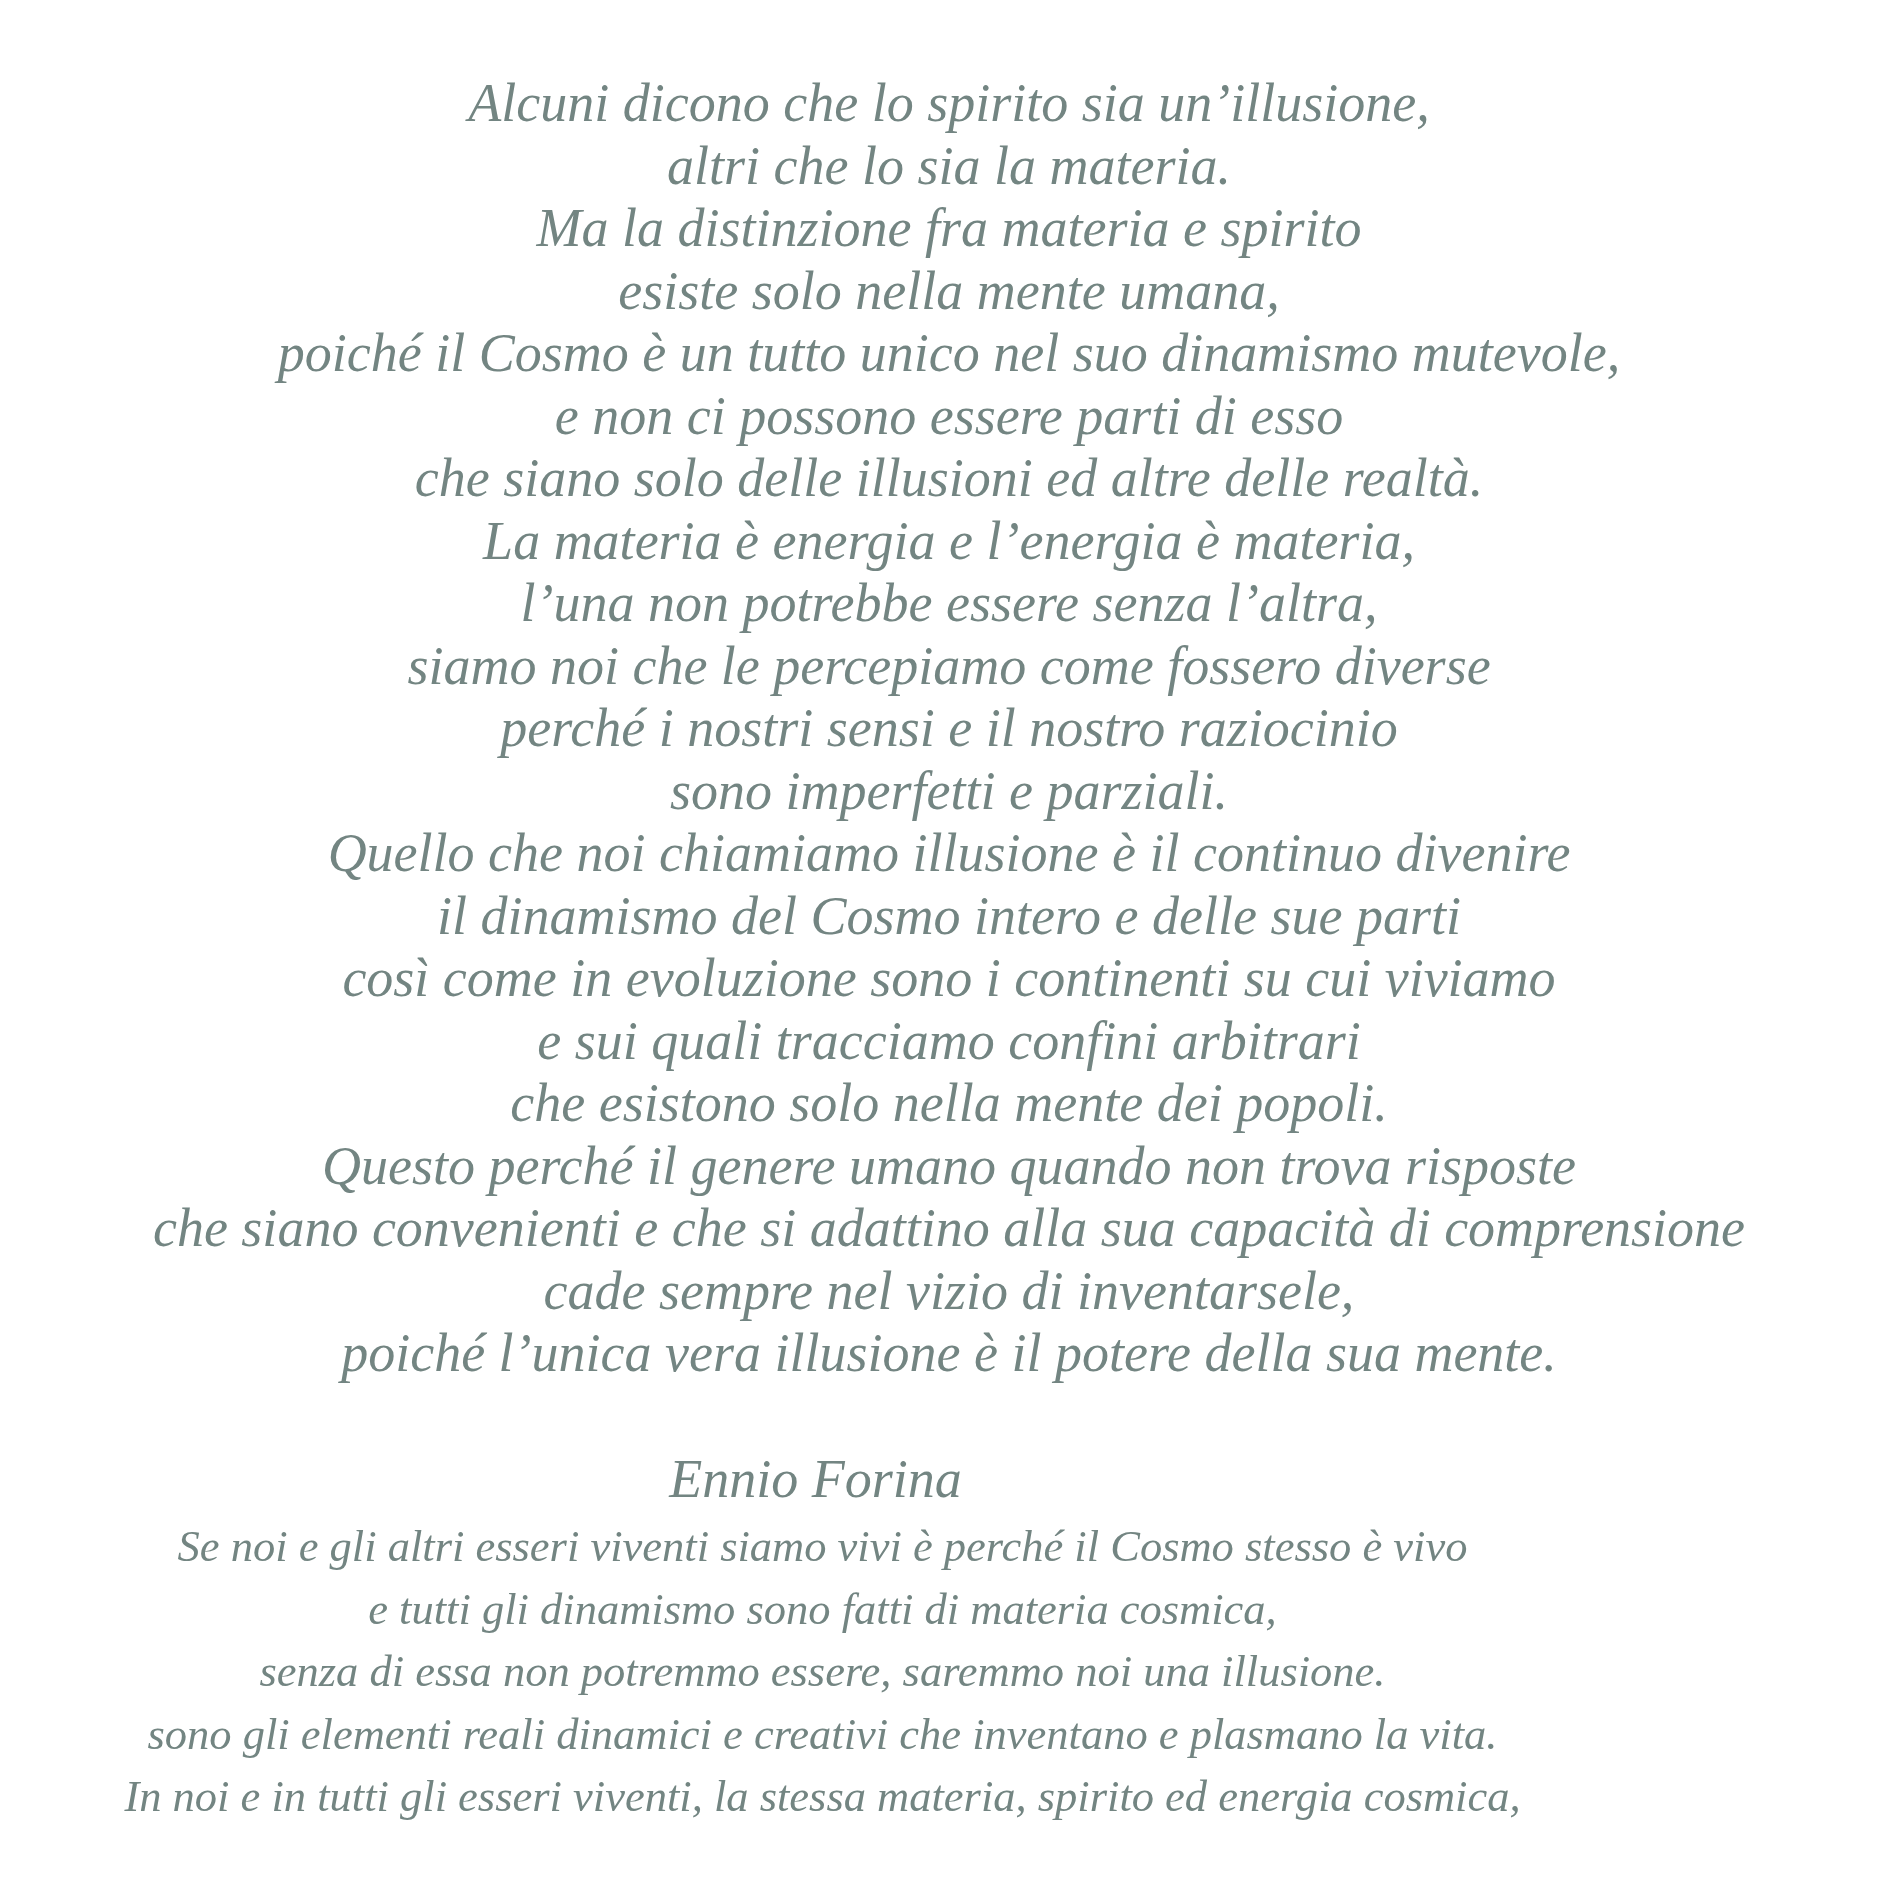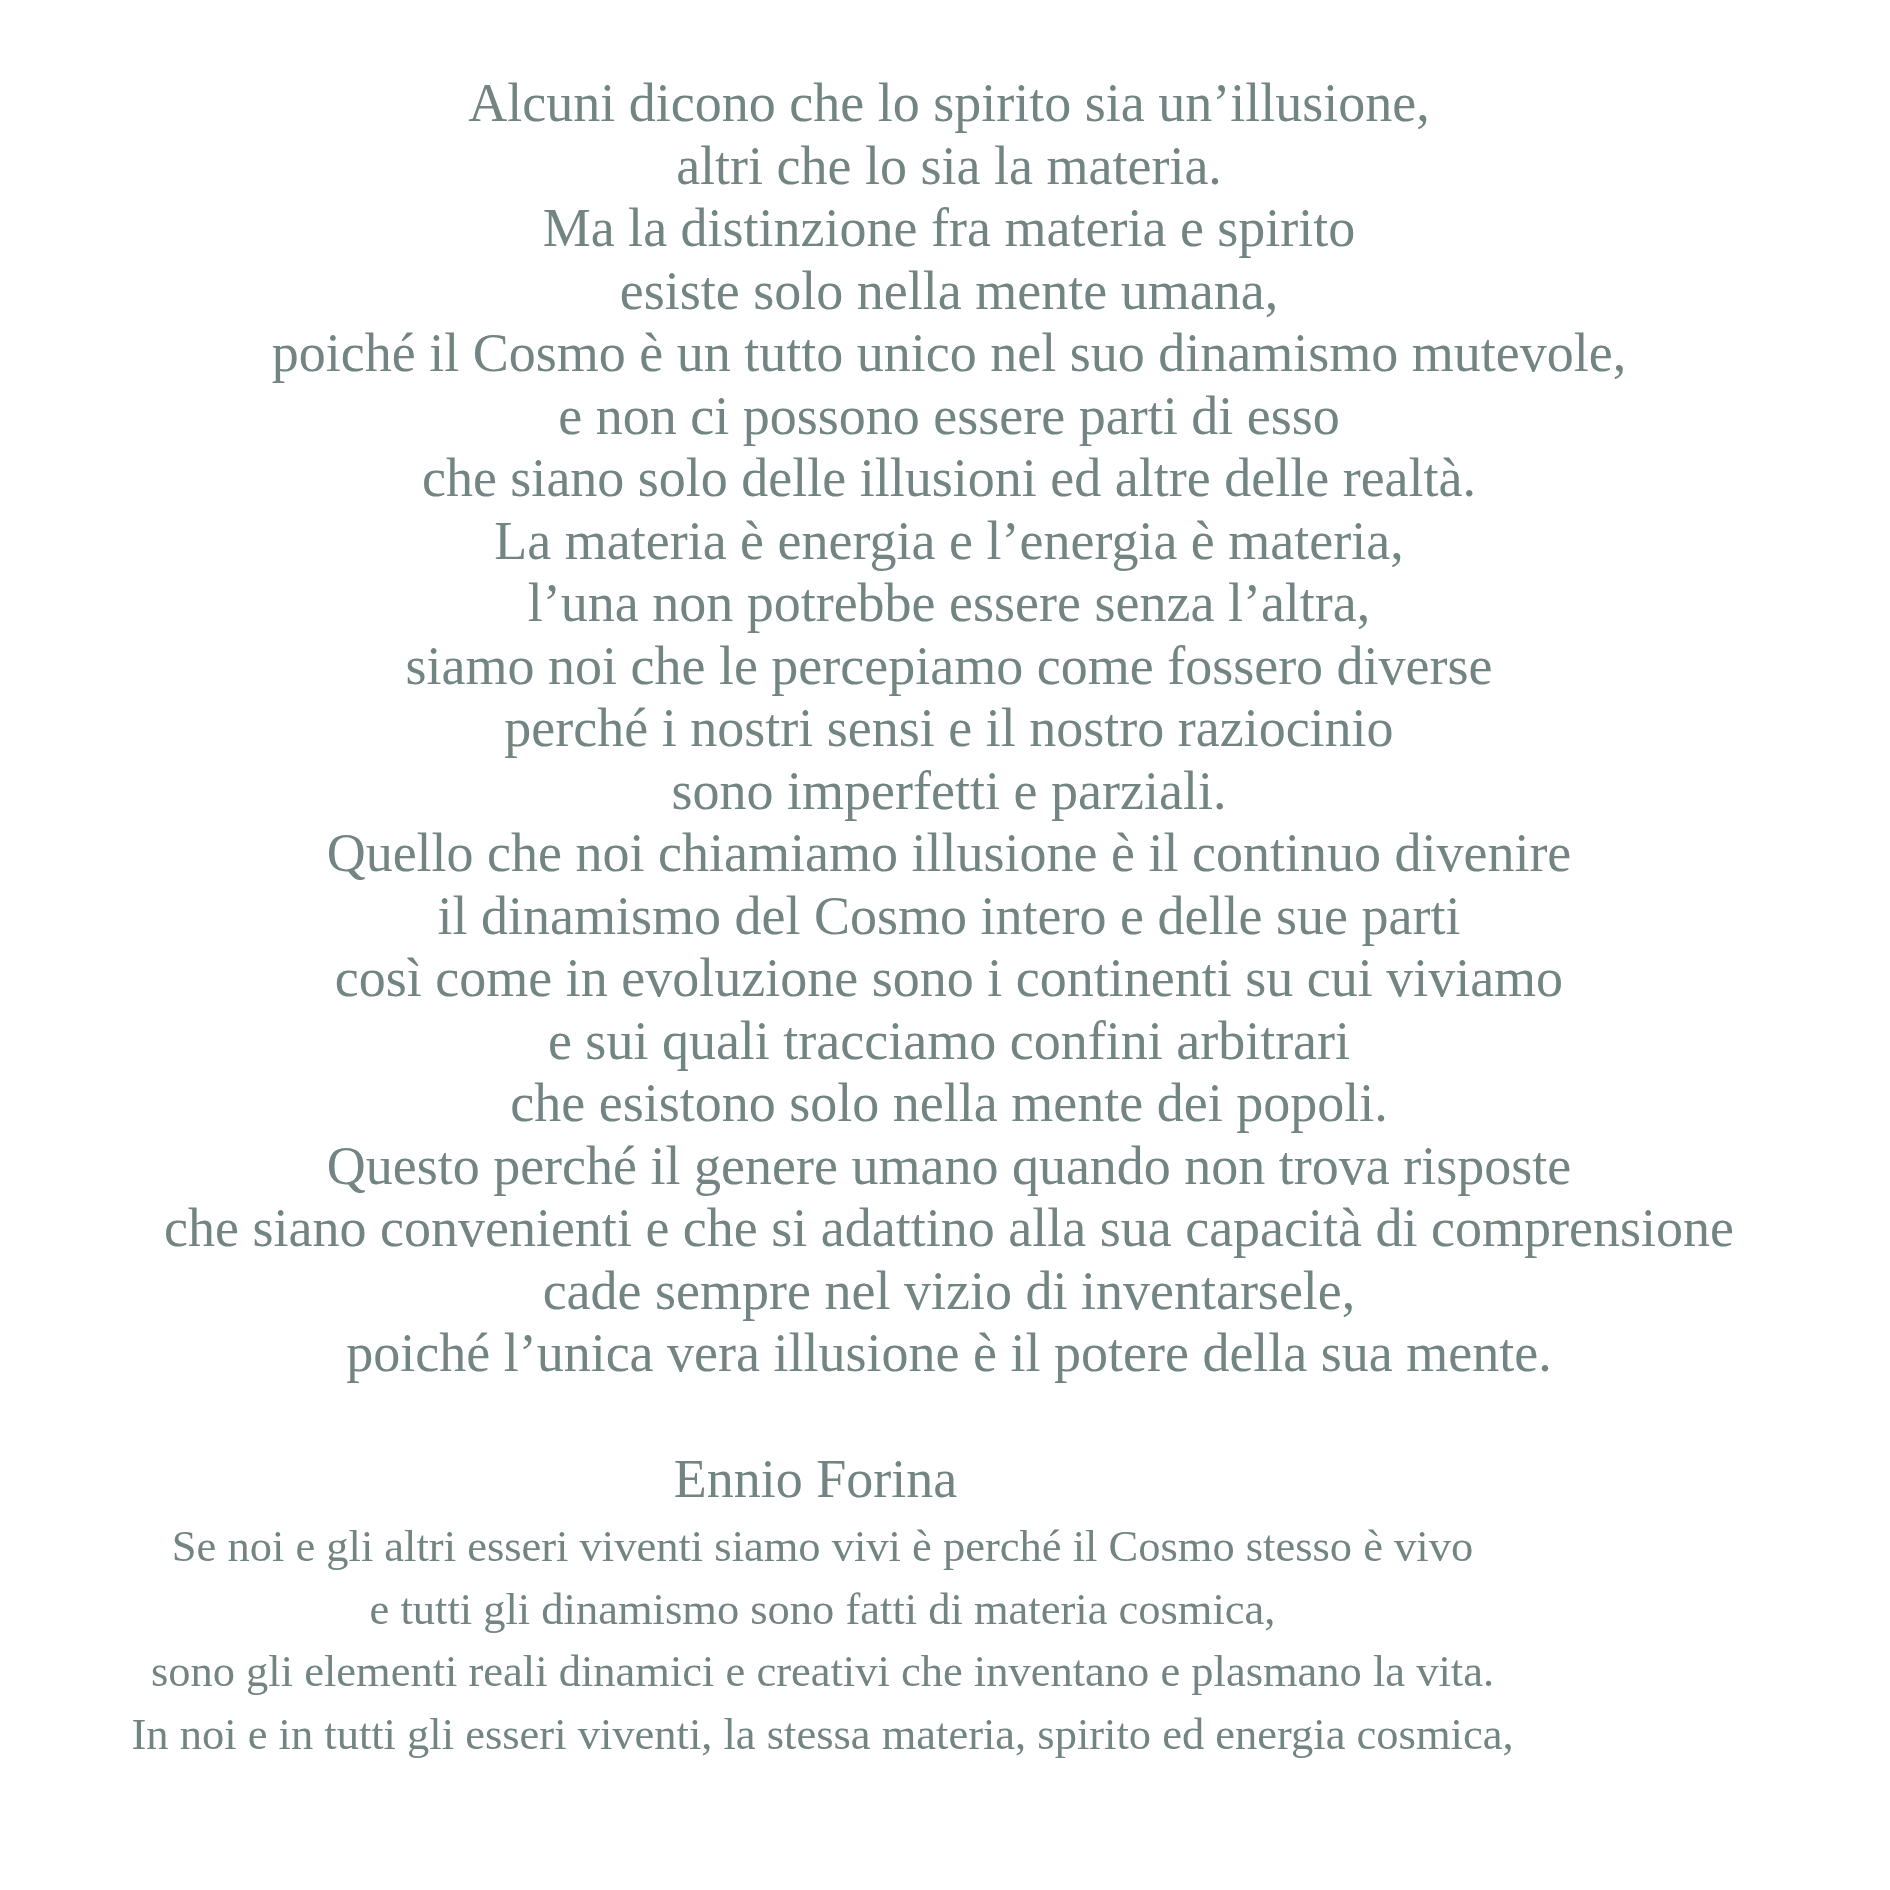--- a/index.html
+++ b/index.html
@@ -1,20 +1,21 @@
 <!DOCTYPE html>
 <html><head>
 <meta charset="utf-8">
 <style>
   html, body { margin: 0; padding: 0; background: #ffffff; }
   body { width: 1890px; height: 1890px; position: relative; overflow: hidden; }
   .page {
     position: absolute; left: 0; top: 0; width: 1620px; height: 1890px;
     color: #738582;
     font-family: "Liberation Serif", "DejaVu Serif", serif;
+    font-style: italic;
     text-align: center;
   }
   .poem {
     position: absolute; left: 0; right: 0; top: 72px;
     margin: 0 auto; width: 1890px;
     font-size: 54px; line-height: 62.5px;
     padding-left: 4px;
   }
   .poem .line, .footer .line { display: block; white-space: nowrap; }
   .signature {
@@ -54,16 +55,17 @@
     <span class="line">che siano convenienti e che si adattino alla sua capacità di comprensione</span>
     <span class="line">cade sempre nel vizio di inventarsele,</span>
     <span class="line">poiché l’unica vera illusione è il potere della sua mente.</span>
   </div>
 
   <div class="signature">Ennio Forina</div>
 
   <div class="footer">
     <span class="line">Se noi e gli altri esseri viventi siamo vivi è perché il Cosmo stesso è vivo</span>
     <span class="line">e tutti gli dinamismo sono fatti di materia cosmica,</span>
+    <span class="line">senza di essa non potremmo essere, saremmo noi una illusione.</span>
     <span class="line">sono gli elementi reali dinamici e creativi che inventano e plasmano la vita.</span>
     <span class="line">In noi e in tutti gli esseri viventi, la stessa materia, spirito ed energia cosmica,</span>
   </div>
 </div>
 
 </body></html>

